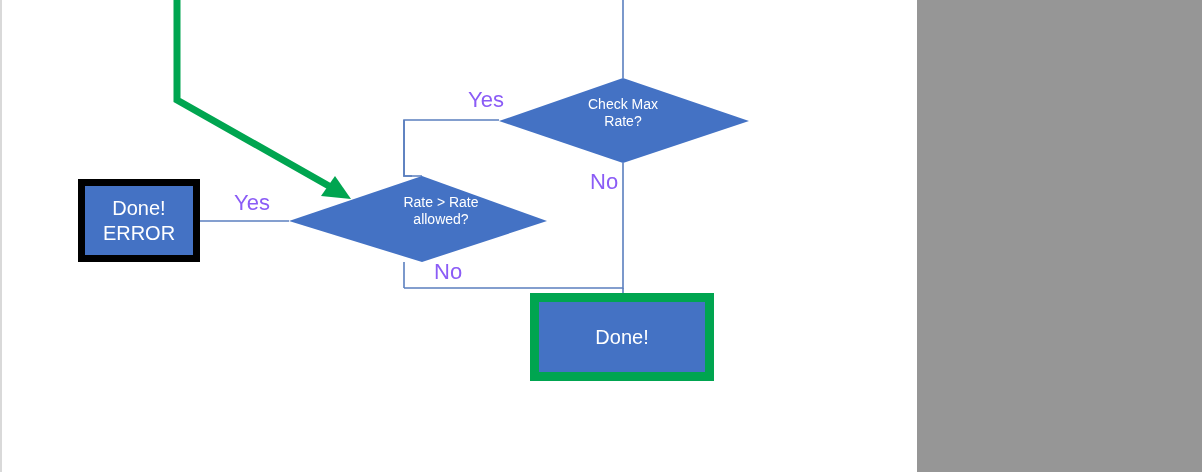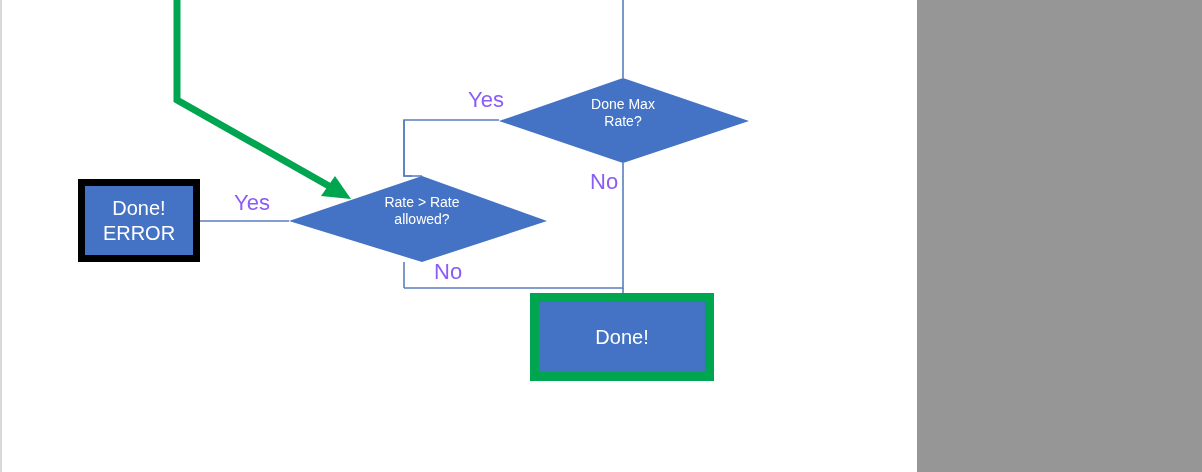--- a/index.html
+++ b/index.html
@@ -96,21 +96,21 @@
   }
 
   
   #label-check-max {
     left: 561px;
     top: 96px;
     width: 120px;
     font-size: 14px;
   }
   #label-rate-gt {
-    left: 358px;
+    left: 377px;
     top: 194px;
     width: 124px;
     font-size: 14px;
   }
 
   
   #edge-yes-left  { left: 232px; top: 192px; font-size: 22px; }
   #edge-yes-top   { left: 466px; top: 89px;  font-size: 22px; }
   #edge-no-right  { left: 588px; top: 171px; font-size: 22px; }
   #edge-no-bottom { left: 432px; top: 261px; font-size: 22px; }
@@ -149,21 +149,21 @@
       <line x1="198" y1="221" x2="287" y2="221" stroke="#5b7fbf" stroke-width="1.6"></line>
 
       <polygon points="621,78 747,121 621,163 497,121" fill="#4472c4"></polygon>
 
       <polygon points="420,176 545,221 420,262 287,221" fill="#4472c4"></polygon>
 
       <polyline points="175,-10 175,100 334,190" fill="none" stroke="#00a550" stroke-width="7" stroke-linejoin="miter"></polyline>
       <polygon points="349,199 319,196 333,176" fill="#00a550"></polygon>
     </svg>
 
-    <div class="node-label" id="label-check-max">Done Max
+    <div class="node-label" id="label-check-max">Check Max
 Rate?</div>
 
     <div class="node-label" id="label-rate-gt">Rate &gt; Rate
 allowed?</div>
 
     <div class="edge-label" id="edge-yes-left">Yes</div>
 
     <div class="edge-label" id="edge-yes-top">Yes</div>
 
     <div class="edge-label" id="edge-no-right">No</div>

